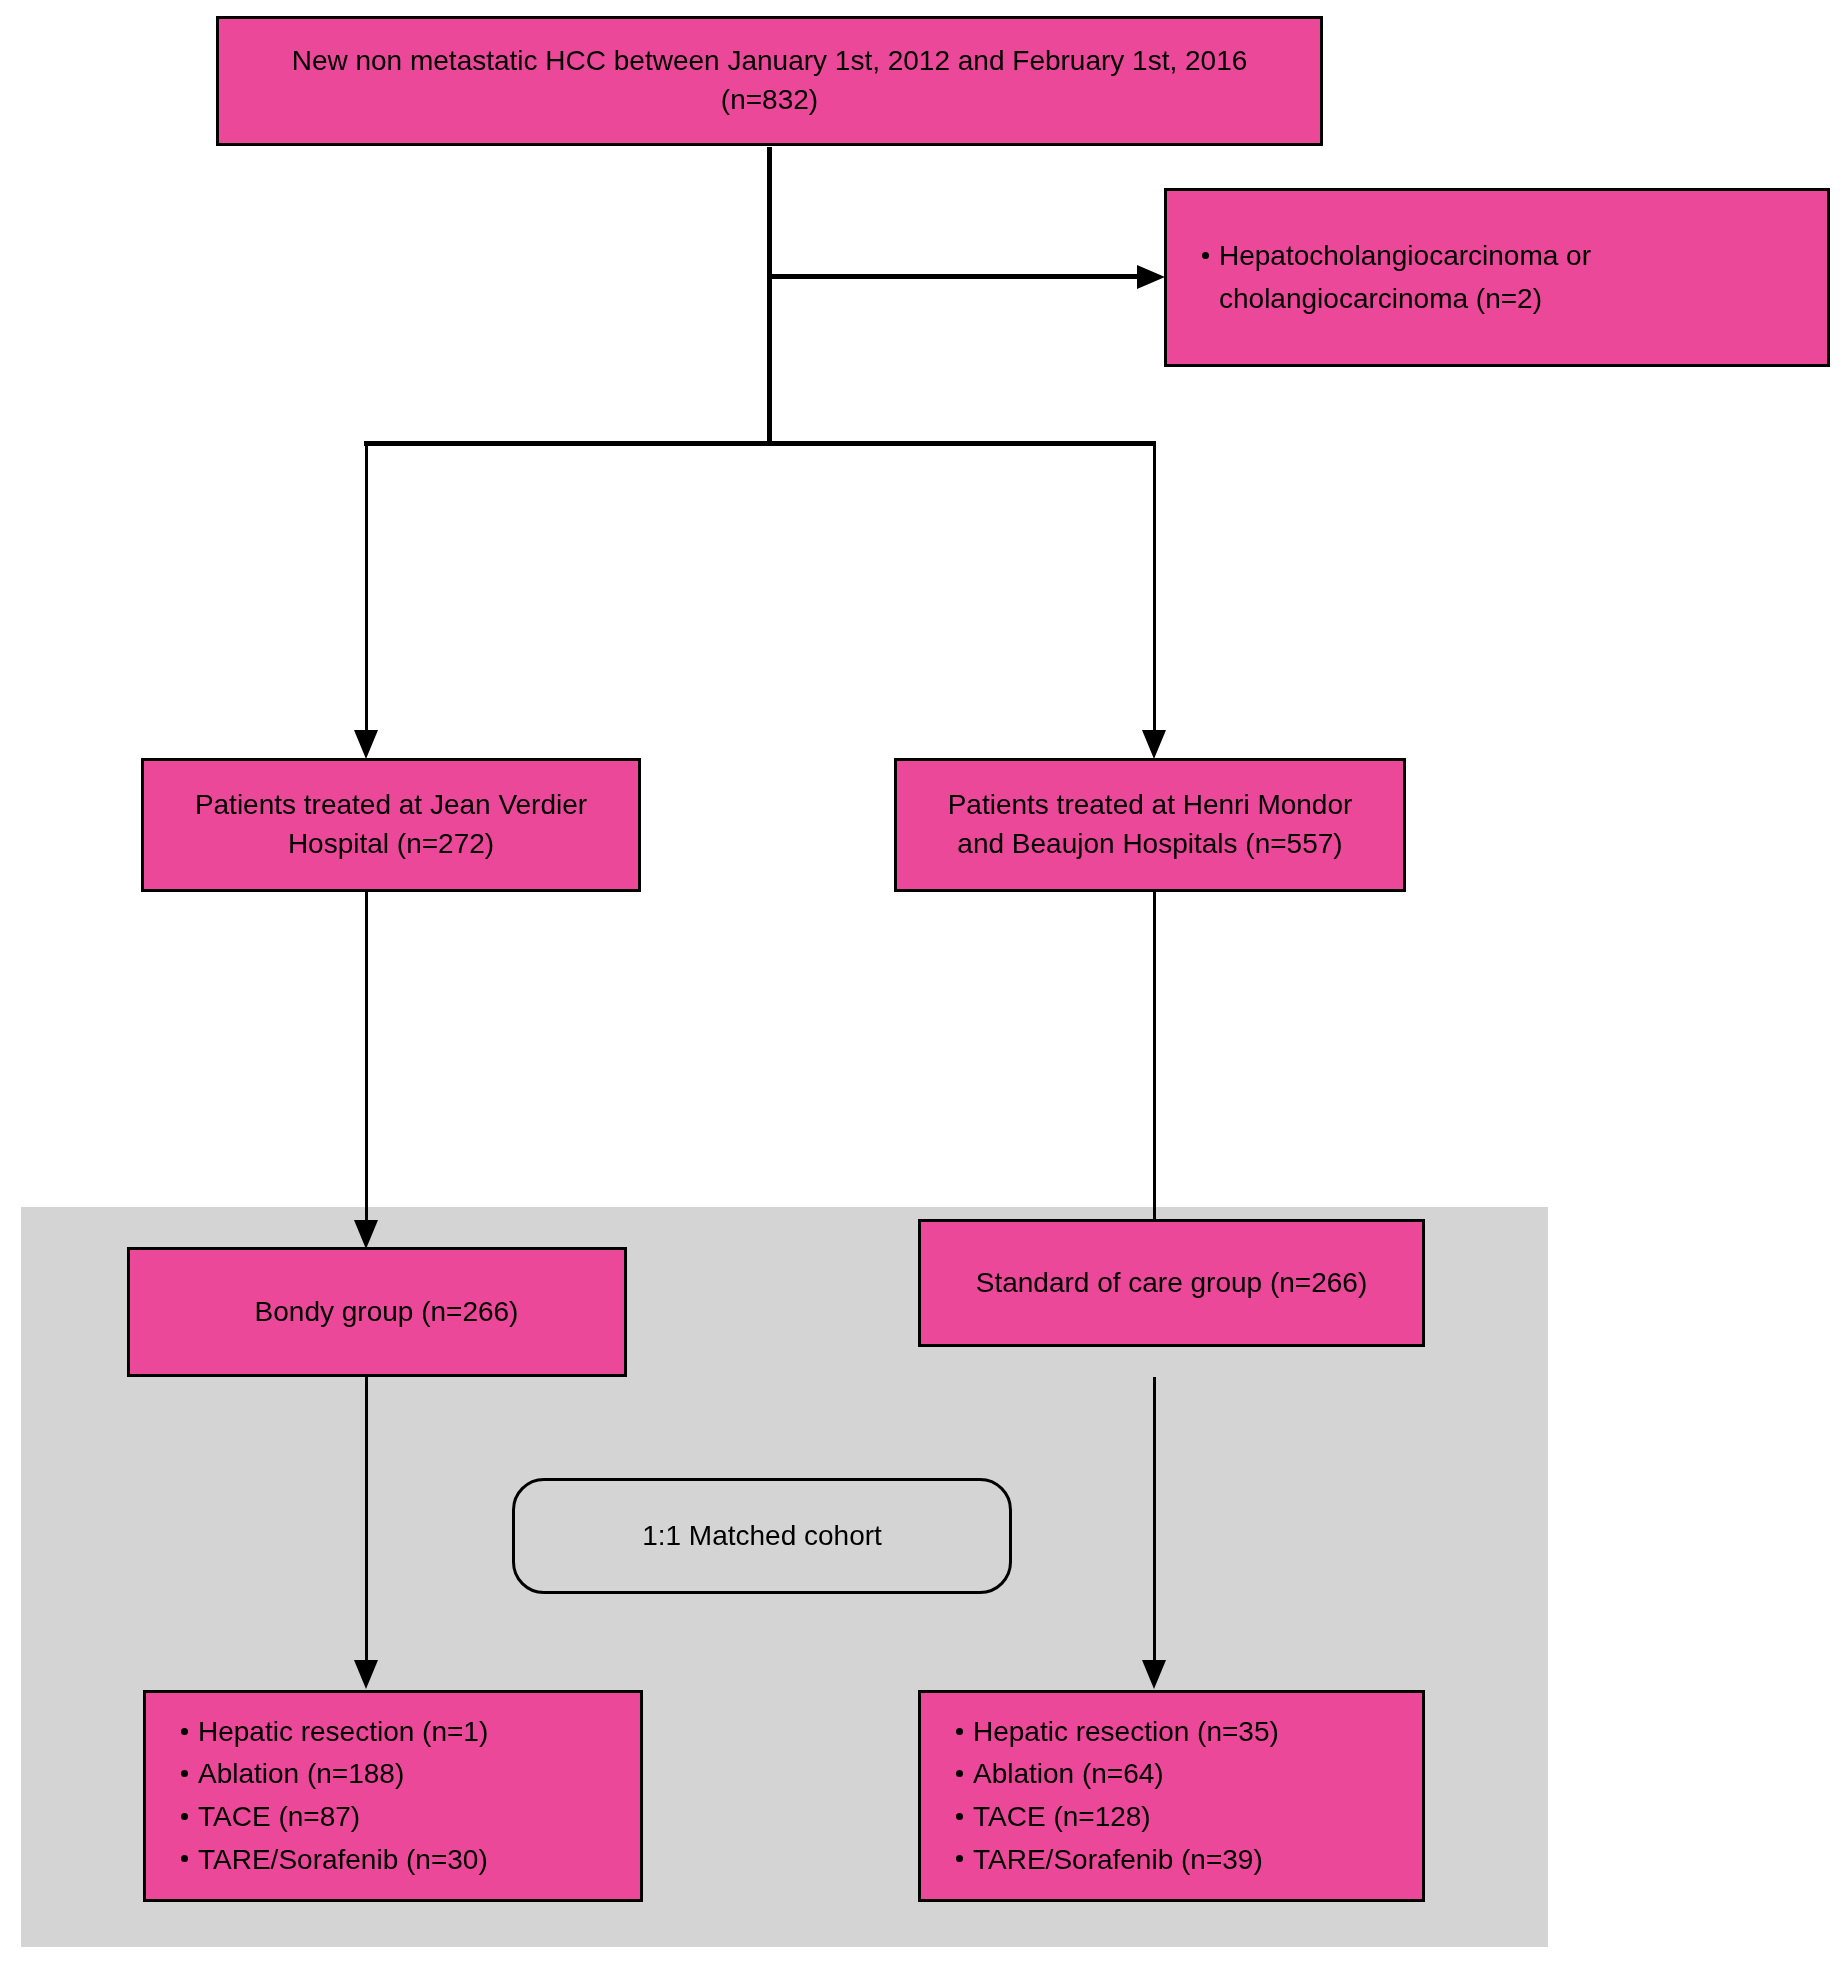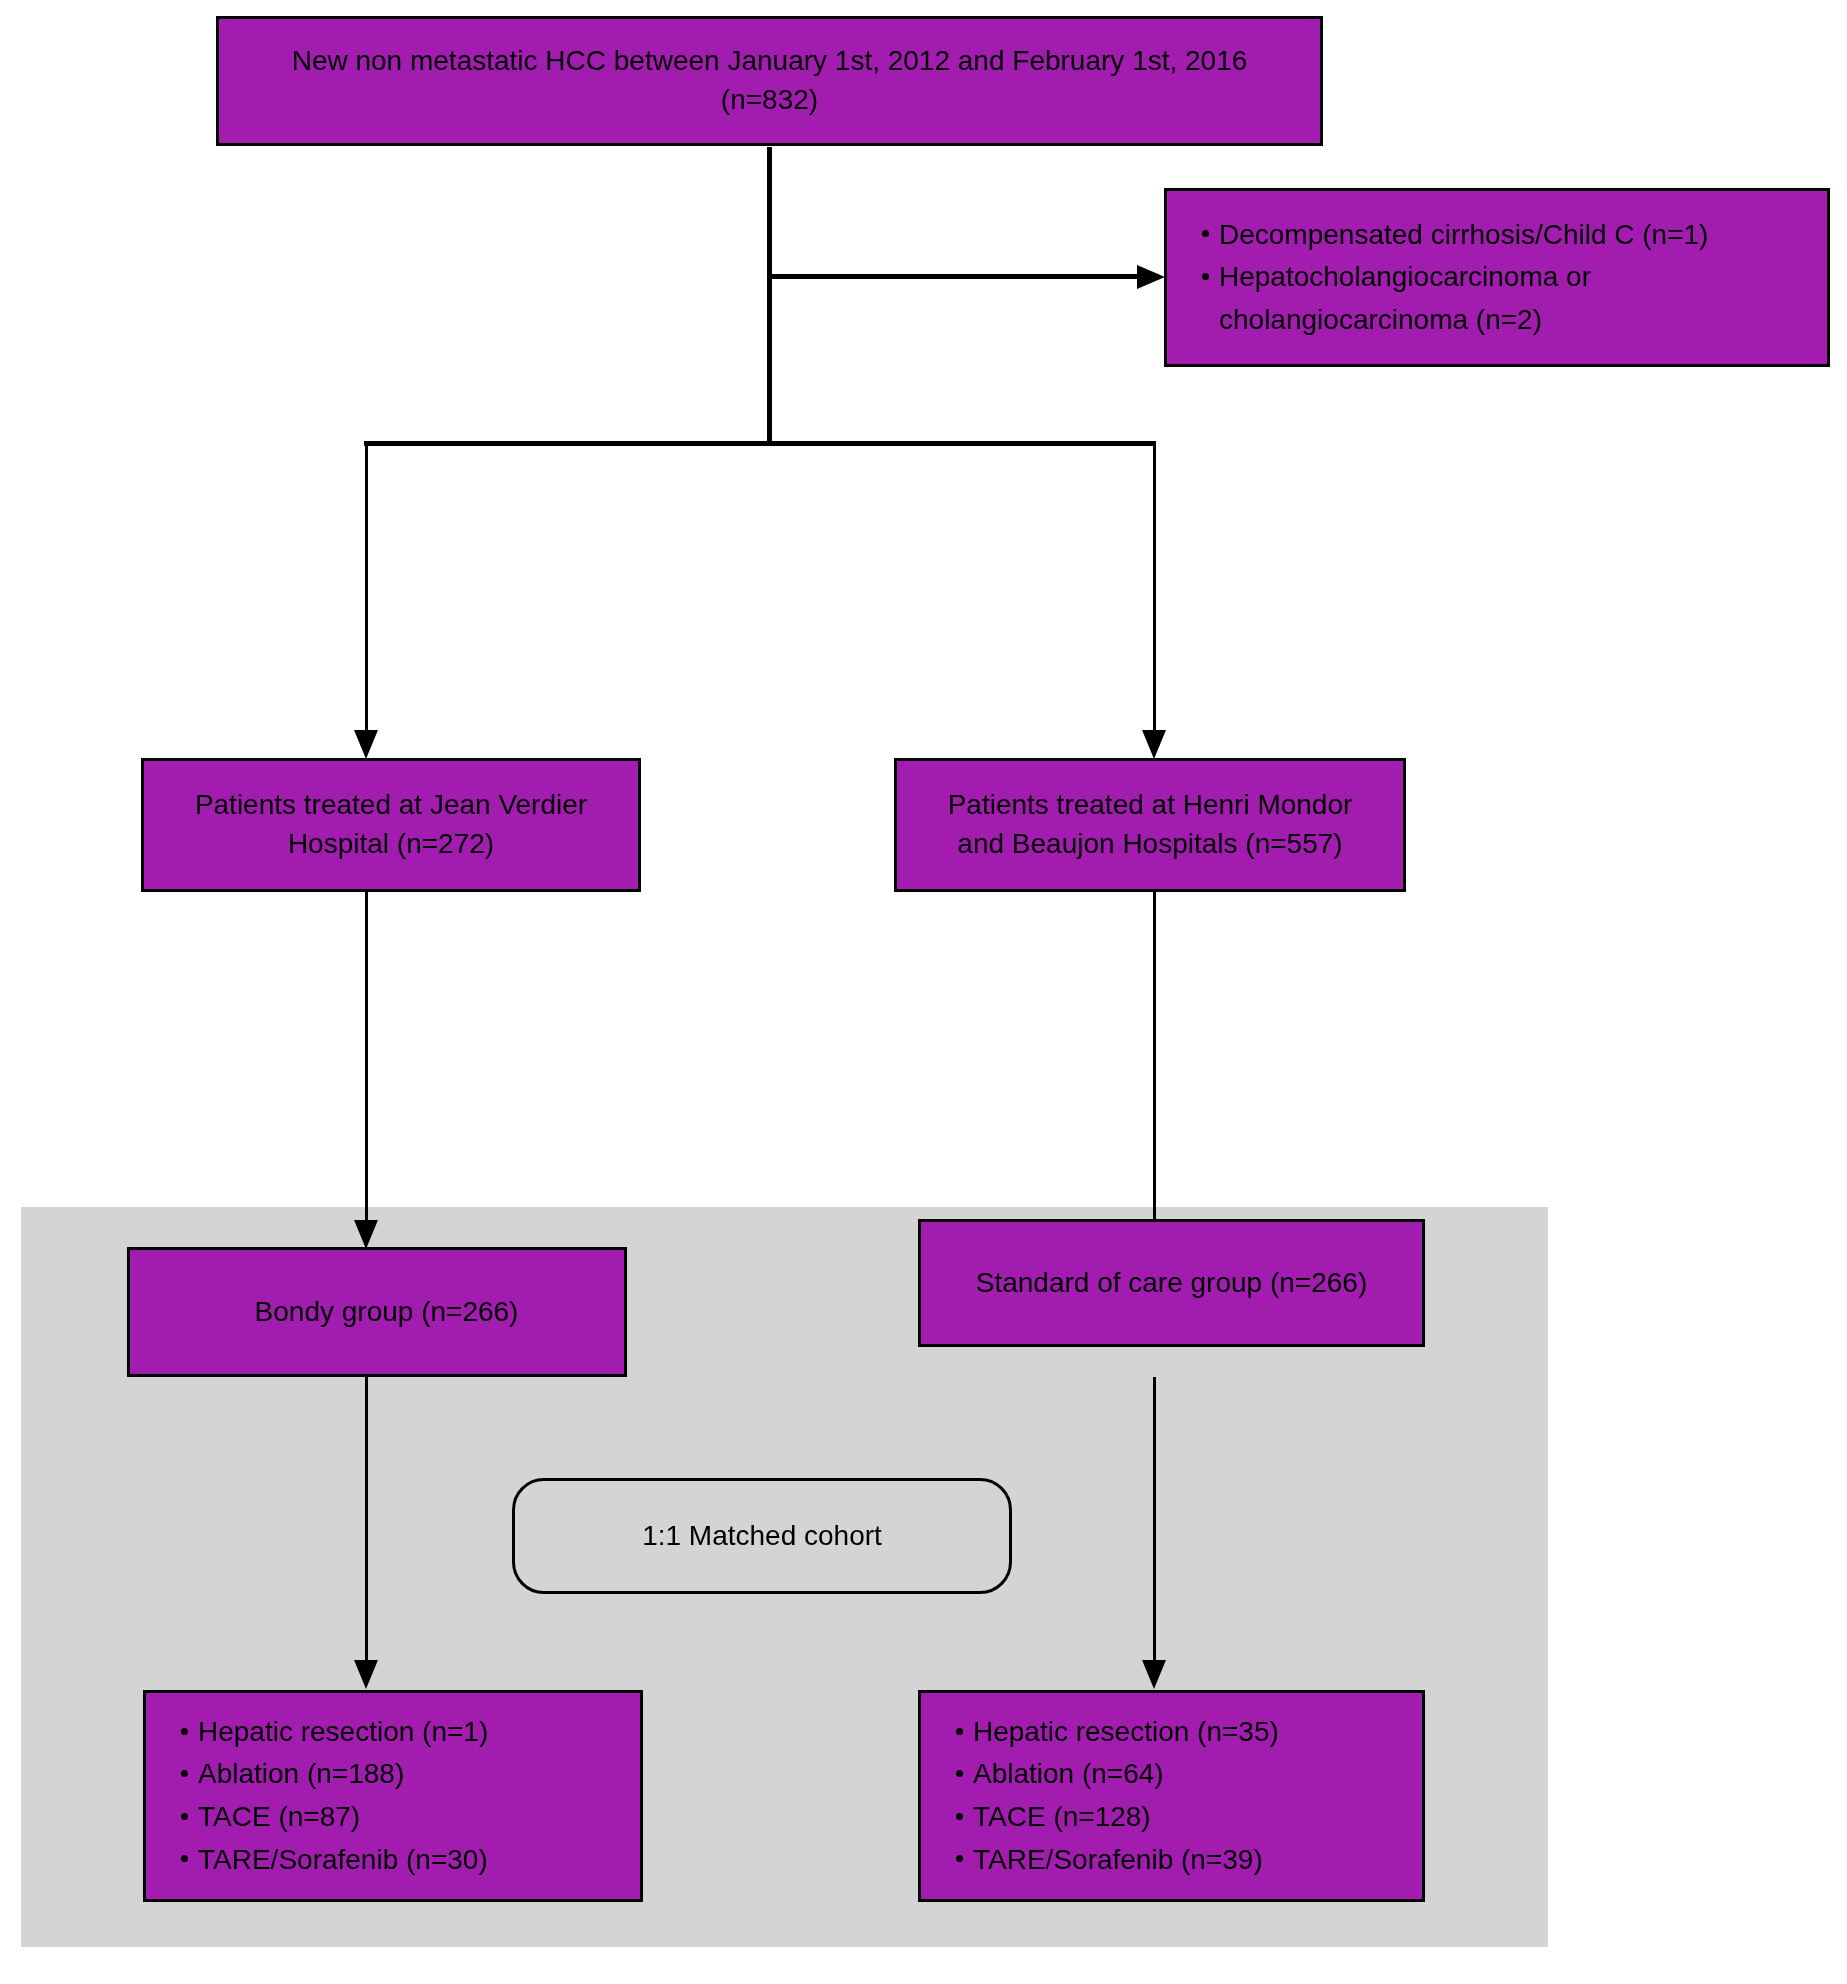--- a/index.html
+++ b/index.html
@@ -20,21 +20,21 @@
   
   .shaded-region {
     position: absolute;
     background: #d4d4d4;
   }
   
   .node {
     position: absolute;
     box-sizing: border-box;
     border: 3.2px solid #000000;
-    background: #a21caf;
+    background: #ec4899;
     display: flex;
     align-items: center;
     justify-content: center;
     color: #000000;
   }
   .node.transparent { background: transparent; border-radius: 32px; }
 
   .node-text {
     text-align: center;
     line-height: 1.38;
@@ -115,21 +115,20 @@
 (n=832)</div>
   </div>
 
   <div class="vline thick" style="left:767px; top:147px; height:297px;"></div>
 
   <div class="hline thick" style="left:767px; top:274px; width:371px;"></div>
   <div class="arrow-right" style="left:1137px; top:265px;"></div>
 
   <div class="node bulleted" style="left:1164px; top:188px; width:666px; height:179px;">
     <ul class="bullet-list">
-      <li>Decompensated cirrhosis/Child C (n=1)</li>
       <li>Hepatocholangiocarcinoma or
 cholangiocarcinoma (n=2)</li>
     </ul>
   </div>
 
   <div class="hline thick" style="left:364px; top:441px; width:792px;"></div>
 
   <div class="vline" style="left:365px; top:441px; height:290px;"></div>
   <div class="arrow-down" style="left:354px; top:730px;"></div>
 

